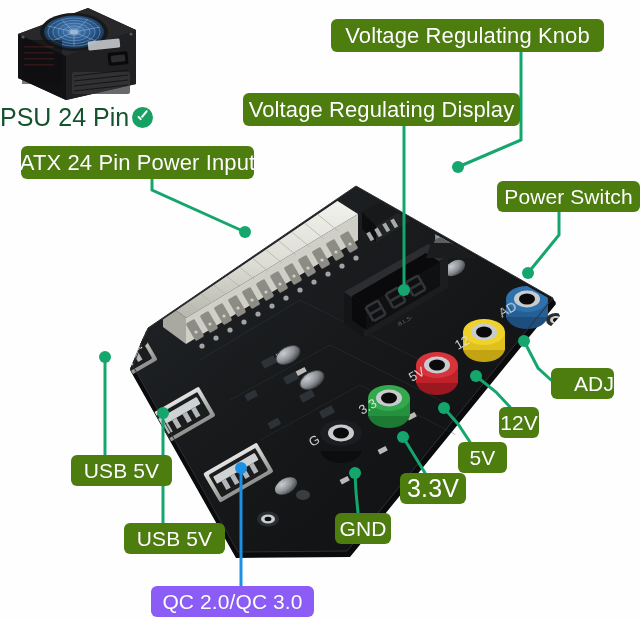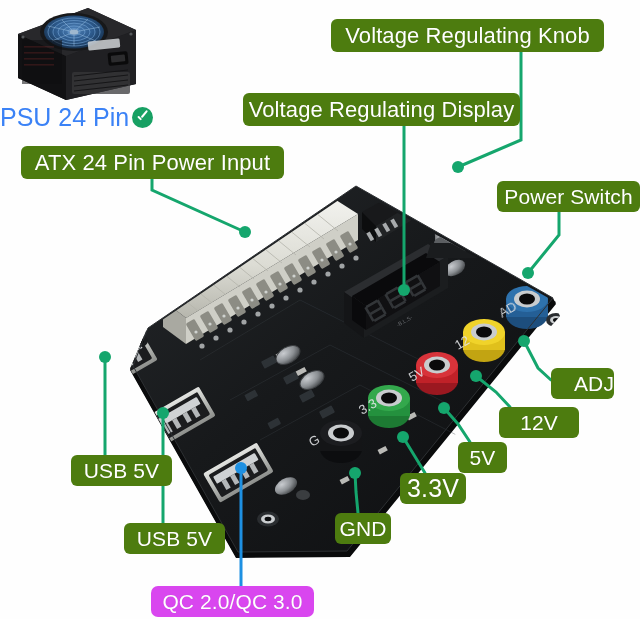--- a/index.html
+++ b/index.html
@@ -19,25 +19,25 @@
     color:#ffffff;
     border-radius:6px;
     line-height:1;
     white-space:nowrap;
     display:flex;align-items:center;justify-content:center;
     letter-spacing:.1px;
     box-sizing:border-box;
     text-shadow:0 0 1px rgba(0,0,0,.15);
   }
   .green{background:#4d7c0f;}
-  .blue{background:#d946ef;border-radius:7px;}
+  .blue{background:#8b5cf6;}
 
   .psu-text{
     position:absolute;
-    color:#3b82f6;
+    color:#14532d;
     font-size:25px;
     font-weight:400;
     white-space:nowrap;
     display:flex;align-items:center;gap:3px;
   }
   .check{
     display:inline-block;width:21px;height:21px;border-radius:50%;
     background:#17a063;position:relative;flex:0 0 auto;
   }
   .check:before{
@@ -502,41 +502,41 @@
         <circle cx="241" cy="468" r="6"></circle>
       </g>
     </g>
   </svg>
 
   <div class="psu-text" style="left:0px;top:103px;">
     <span>PSU 24 Pin</span>
     <span class="check"></span>
   </div>
 
-  <div class="callout green" style="left:21px;top:146px;width:263px;height:33px;font-size:22px;text-align:center;">
+  <div class="callout green" style="left:21px;top:146px;width:233px;height:33px;font-size:22px;text-align:center;">
     <span>ATX 24 Pin Power Input</span>
   </div>
 
   <div class="callout green" style="left:243px;top:93px;width:277px;height:33px;font-size:22px;">
     <span>Voltage Regulating Display</span>
   </div>
 
   <div class="callout green" style="left:331px;top:19px;width:273px;height:33px;font-size:22px;">
     <span>Voltage Regulating Knob</span>
   </div>
 
   <div class="callout green" style="left:497px;top:181px;width:143px;height:31px;font-size:21px;">
     <span>Power Switch</span>
   </div>
 
   <div class="callout green" style="left:551px;top:368px;width:63px;height:31px;font-size:21px;justify-content:flex-end;">
     <span>ADJ</span>
   </div>
 
-  <div class="callout green" style="left:499px;top:407px;width:80px;height:31px;font-size:21px;">
+  <div class="callout green" style="left:499px;top:407px;width:40px;height:31px;font-size:21px;">
     <span>12V</span>
   </div>
 
   <div class="callout green" style="left:458px;top:442px;width:49px;height:31px;font-size:21px;">
     <span>5V</span>
   </div>
 
   <div class="callout green" style="left:400px;top:473px;width:66px;height:31px;font-size:25px;">
     <span>3.3V</span>
   </div>

